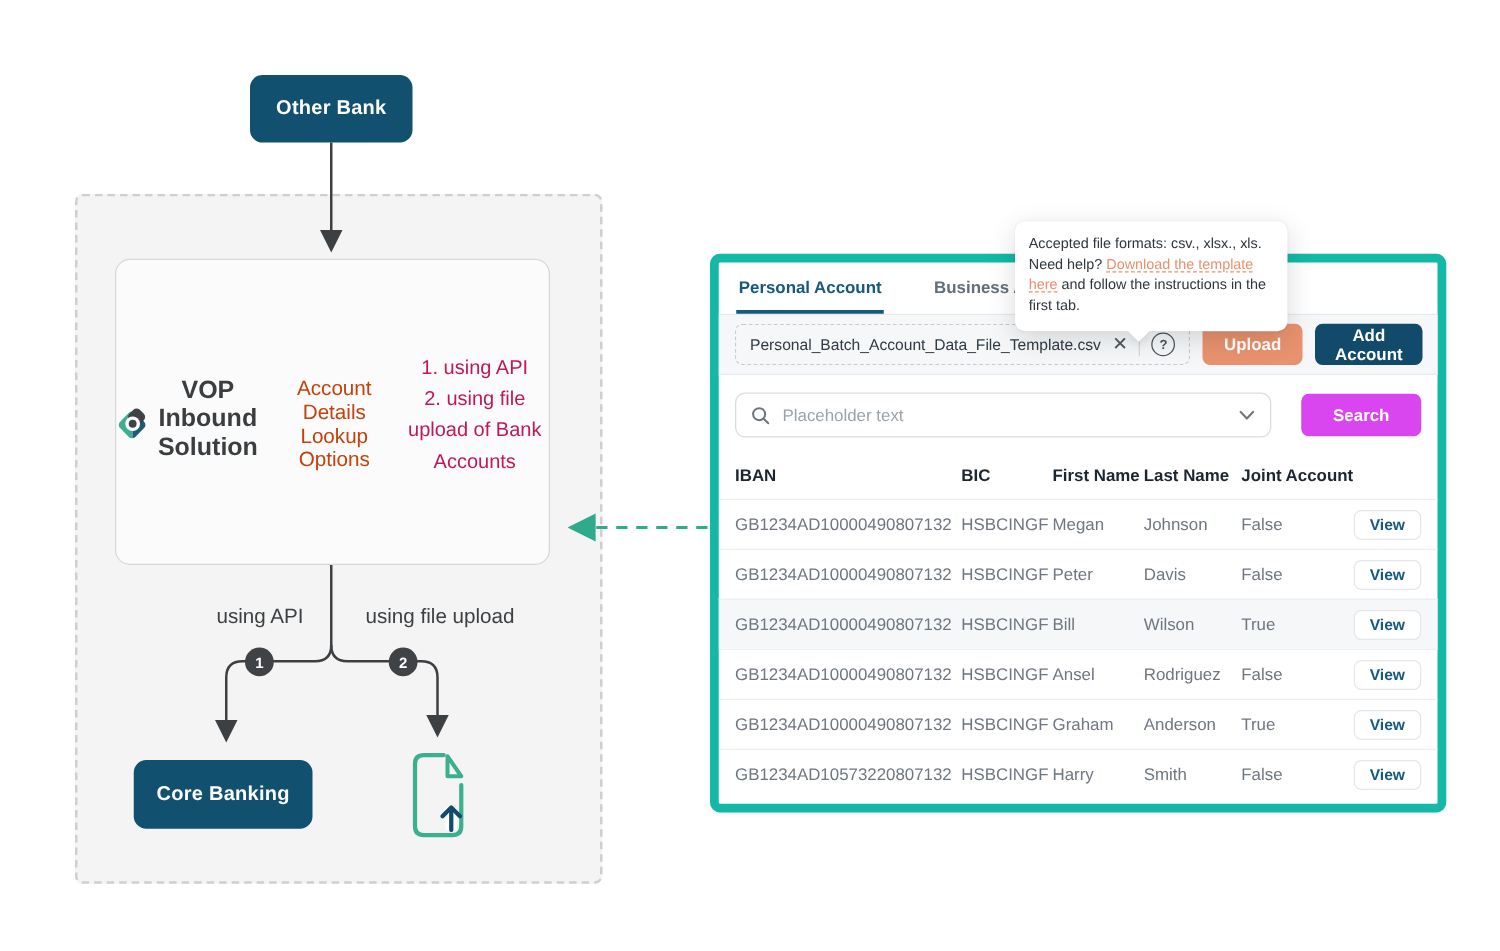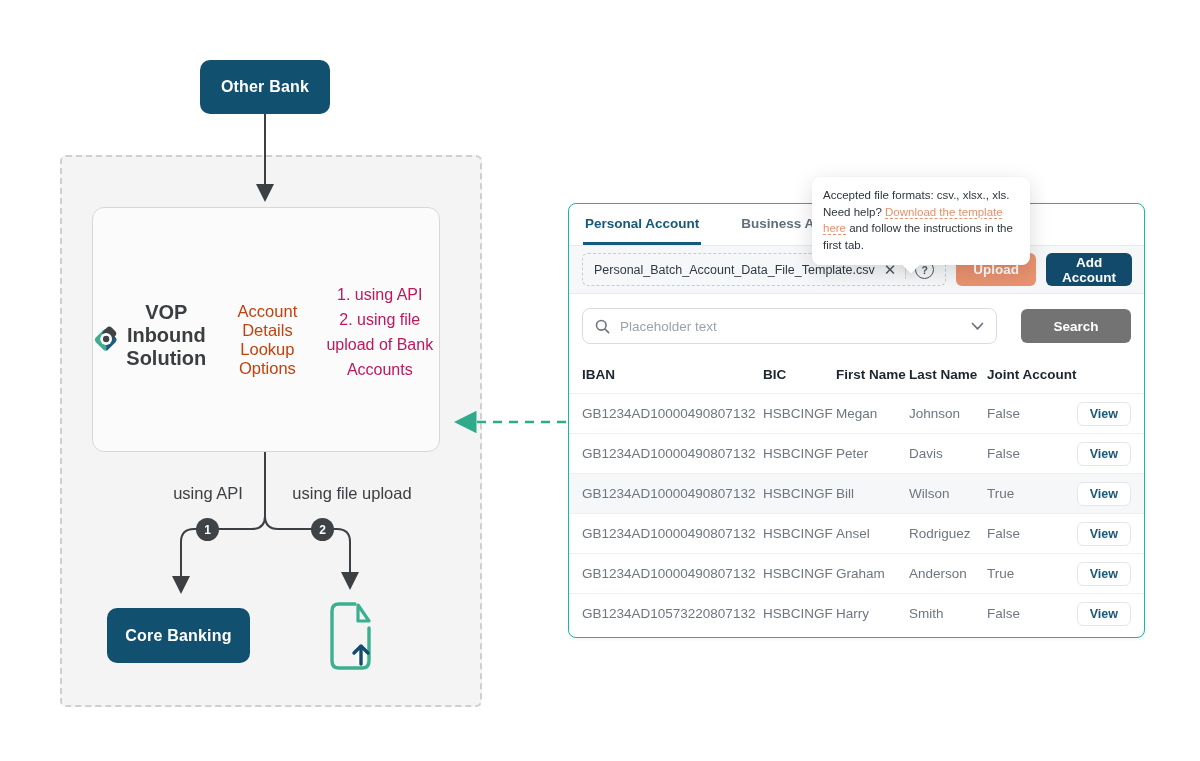--- a/index.html
+++ b/index.html
@@ -39,21 +39,21 @@
     position:absolute;z-index:4;width:23px;height:23px;border-radius:50%;
     background:#3f4346;color:#fff;font-size:12px;font-weight:700;
     display:flex;align-items:center;justify-content:center;
   }
   .badge-1{left:196px;top:518px;}
   .badge-2{left:311px;top:518px;}
   .file-upload-glyph{position:absolute;left:325px;top:598px;z-index:3;}
   
   .panel{
     position:absolute;left:568px;top:203px;width:575px;z-index:10;
-    background:#fff;border:1px solid #14b8a6;border-radius:8px;
+    background:#fff;border:7px solid #14b8a6;border-radius:8px;
     box-shadow:0 1px 4px rgba(0,0,0,.06);padding-bottom:4px;
   }
   .tabs-row{display:flex;align-items:stretch;height:41px;padding:0 14px;border-bottom:1px solid #e7e9ec;}
   .tab{display:flex;align-items:center;margin-right:38px;font-size:13.5px;cursor:pointer;
        border-bottom:3px solid transparent;padding:0 2px;}
   .tab.active{color:#15597c;font-weight:700;border-bottom-color:#15597c;}
   .tab.inactive{color:#626f7a;font-weight:600;}
   .upload-band{
     display:flex;align-items:center;height:47px;padding:0 13px;gap:10px;
     background:#f6f7f8;border-bottom:1px solid #e7e9ec;
@@ -76,21 +76,21 @@
   .search-row{display:flex;align-items:center;gap:24px;padding:14px 13px 12px;}
   .search-box{
     flex:1;height:34px;border:1px solid #d8dce1;border-radius:8px;background:#fff;
     display:flex;align-items:center;padding:0 12px;gap:8px;
   }
   .search-box input{
     flex:1;border:none;outline:none;font-size:13.5px;color:#3a444e;background:transparent;
     font-family:"Liberation Sans",sans-serif;
   }
   .search-box input::placeholder{color:#9aa3ac;}
-  .btn-search{width:110px;height:34px;background:#737373;}
+  .btn-search{width:96px;height:34px;background:#d946ef;}
   .t-grid{display:grid;grid-template-columns:181px 73px 73px 78px 1fr 48px;align-items:center;padding:0 13px;}
   .t-head{height:37px;font-size:13.5px;font-weight:700;color:#1c2630;}
   .t-row{height:39px;border-top:1px solid #edeff1;font-size:13.5px;color:#6e7680;}
   .t-row.row-alt{background:#f6f7f8;}
   .btn-view{
     justify-self:end;background:#fff;border:1px solid #e3e6ea;border-radius:6px;
     color:#15597c;font-size:12.5px;font-weight:700;padding:4px 12px;cursor:pointer;
     font-family:Liberation Sans, sans-serif;
   }
   

